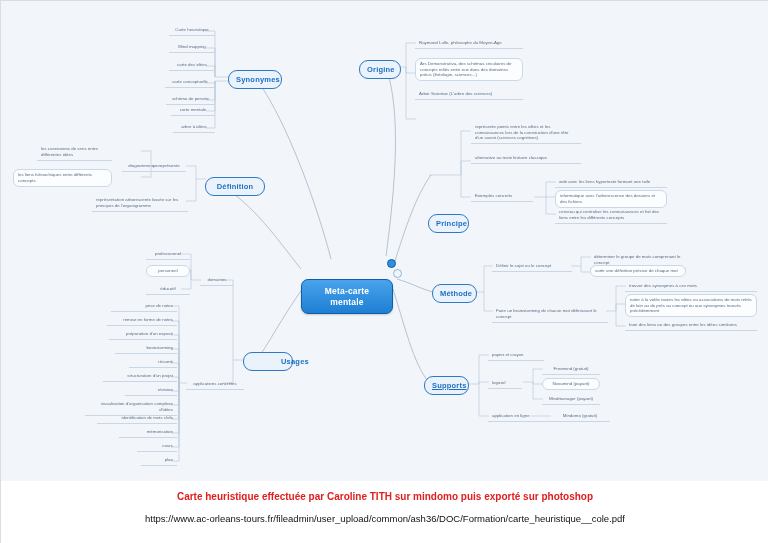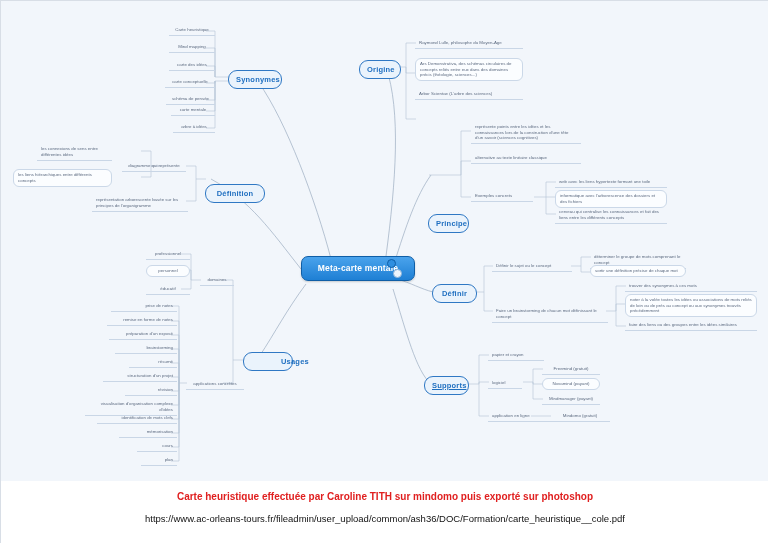--- a/index.html
+++ b/index.html
@@ -173,53 +173,53 @@
         <path d="M466,383 L478,383 L478,354 L488,354"></path>
         <path d="M478,383 L478,381 L488,381"></path>
         <path d="M478,383 L478,415 L488,415"></path>
         <path d="M522,381 L532,381 L532,368 L542,368"></path>
         <path d="M532,381 L532,383 L542,383"></path>
         <path d="M532,381 L532,398 L542,398"></path>
         <path d="M530,415 L540,415 L540,415 L550,415"></path>
       </g>
     </svg>
 
-    <div class="node central" style="left:300px;top:255px;width:114px;">Meta-carte mentale</div>
+    <div class="node central" style="left:300px;top:278px;width:92px;">Meta-carte mentale</div>
     <div class="dot" style="left:386px;top:258px;"></div>
     <div class="ring" style="left:392px;top:268px;"></div>
 
     <div class="node lvl1" style="left:227px;top:69px;width:54px;">Synonymes</div>
     <div class="node leaf" style="left:168px;top:24px;width:46px;text-align:center;">Carte heuristique</div>
     <div class="node leaf" style="left:168px;top:41px;width:46px;text-align:center;">Mind mapping</div>
     <div class="node leaf" style="left:168px;top:59px;width:46px;text-align:center;">carte des idées</div>
     <div class="node leaf" style="left:164px;top:76px;width:50px;text-align:center;">carte conceptuelle</div>
     <div class="node leaf" style="left:165px;top:93px;width:49px;text-align:center;">schéma de pensée</div>
     <div class="node leaf" style="left:170px;top:104px;width:44px;text-align:center;">carte mentale</div>
     <div class="node leaf" style="left:172px;top:121px;width:42px;text-align:center;">arbre à idées</div>
 
     <div class="node lvl1" style="left:358px;top:59px;width:42px;">Origine</div>
     <div class="node leaf" style="left:414px;top:37px;width:108px;">Raymond Lulle, philosophe du Moyen-Age</div>
     <div class="node leaf boxed" style="left:414px;top:57px;width:108px;">Ars Demonstrativa, des schémas circulaires de concepts reliés entre eux dans des domaines précis (théologie, sciences...)</div>
     <div class="node leaf" style="left:414px;top:88px;width:108px;">Arbor Scientae (L'arbre des sciences)</div>
 
-    <div class="node lvl1" style="left:204px;top:183px;width:60px;">Définition</div>
+    <div class="node lvl1" style="left:204px;top:176px;width:60px;">Définition</div>
     <div class="node leaf" style="left:121px;top:160px;width:64px;text-align:center;">diagramme qui représente</div>
     <div class="node leaf" style="left:36px;top:143px;width:75px;">les connexions de sens entre différentes idées</div>
     <div class="node leaf boxed" style="left:12px;top:168px;width:99px;">les liens hiérarchiques entre différents concepts</div>
     <div class="node leaf" style="left:91px;top:194px;width:96px;">représentation arborescente basée sur les principes de l'organigramme</div>
 
     <div class="node lvl1" style="left:427px;top:165px;width:41px;margin-top:48px;">Principe</div>
     <div class="node leaf" style="left:470px;top:121px;width:110px;">représente points entre les idées et les connaissances lors de la construction d'une tête d'un savoir (sciences cognitives)</div>
     <div class="node leaf" style="left:470px;top:152px;width:110px;">alternative au texte linéaire classique</div>
     <div class="node leaf" style="left:470px;top:190px;width:62px;">Exemples concrets</div>
     <div class="node leaf" style="left:554px;top:176px;width:112px;">web avec les liens hypertexte formant une toile</div>
     <div class="node leaf boxed" style="left:554px;top:189px;width:112px;">informatique avec l'arborescence des dossiers et des fichiers</div>
     <div class="node leaf" style="left:554px;top:206px;width:112px;">cerveau qui centralise les connaissances et fait des liens entre les différents concepts</div>
 
-    <div class="node lvl1" style="left:431px;top:283px;width:45px;">Définir</div>
+    <div class="node lvl1" style="left:431px;top:283px;width:45px;">Méthode</div>
     <div class="node leaf" style="left:491px;top:260px;width:80px;">Définir le sujet ou le concept</div>
     <div class="node leaf" style="left:589px;top:251px;width:96px;">déterminer le groupe de mots comprenant le concept</div>
     <div class="node leaf boxed" style="left:589px;top:264px;width:96px;">sortir une définition précise de chaque mot</div>
     <div class="node leaf" style="left:491px;top:305px;width:116px;">Faire un brainstorming de chacun mot définissant le concept</div>
     <div class="node leaf" style="left:624px;top:280px;width:132px;">trouver des synonymes à ces mots</div>
     <div class="node leaf boxed" style="left:624px;top:293px;width:132px;">noter à la volée toutes les idées ou associations de mots reliés de loin ou de près au concept ou aux synonymes trouvés précédemment</div>
     <div class="node leaf" style="left:624px;top:319px;width:132px;">faire des liens ou des groupes entre les idées similaires</div>
 
     <div class="node lvl1" style="left:242px;top:351px;width:50px;padding-left:37px;">Usages</div>
     <div class="node leaf" style="left:199px;top:274px;width:34px;text-align:center;">domaines</div>

